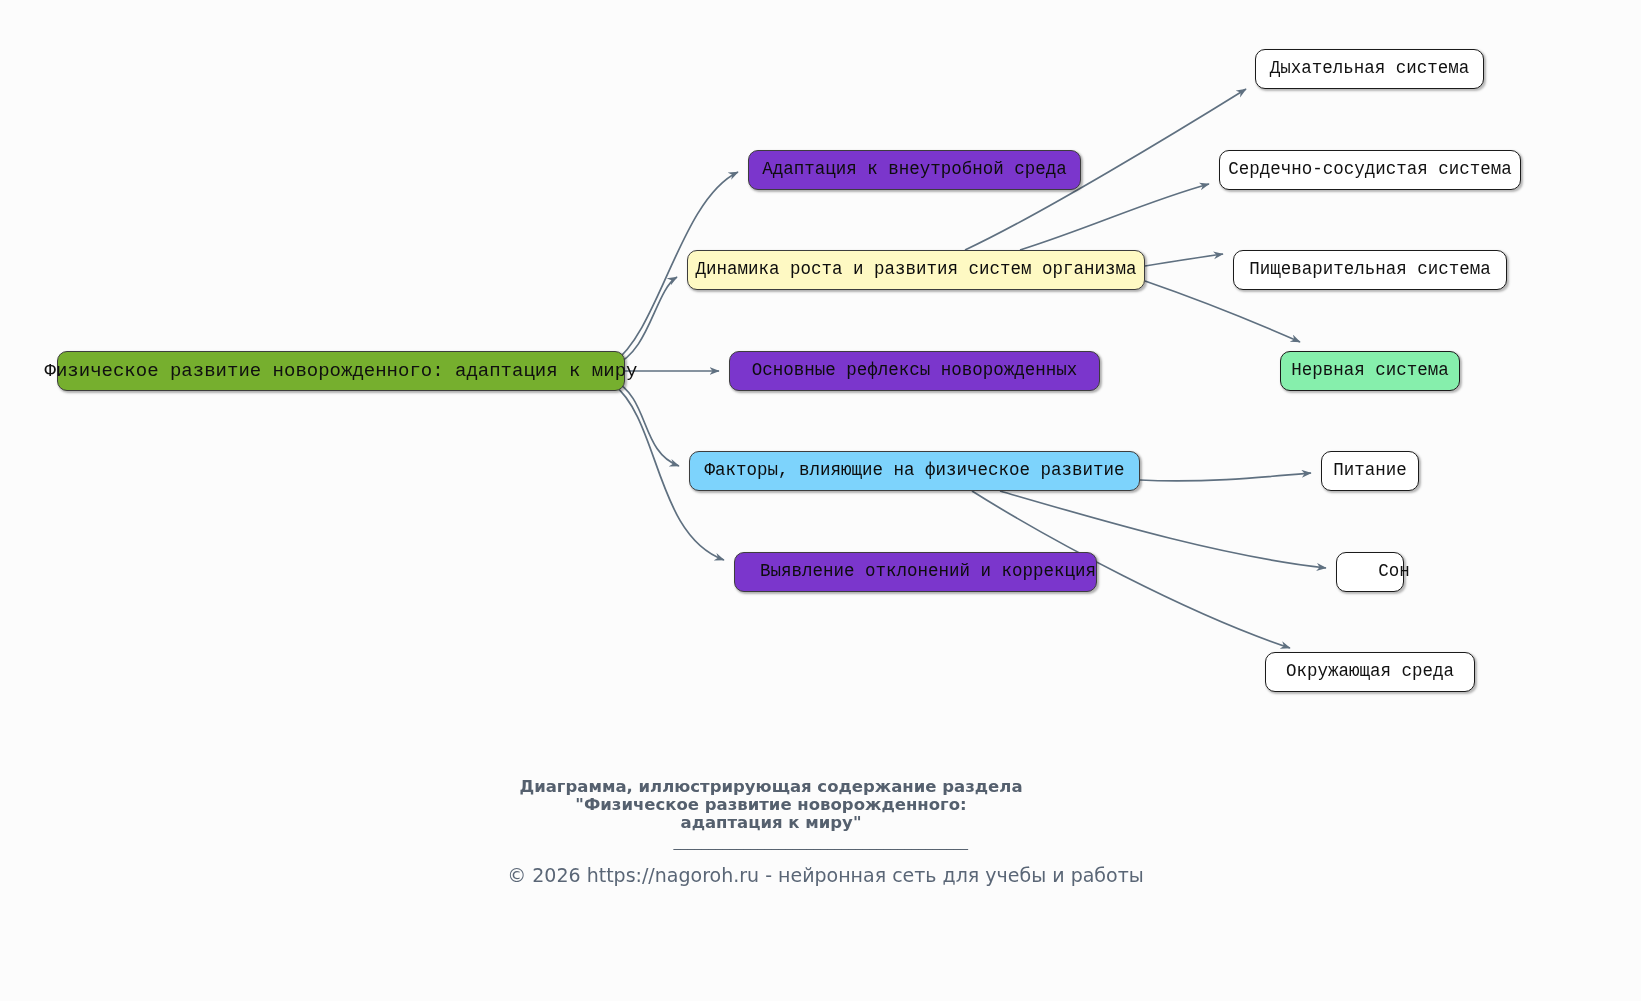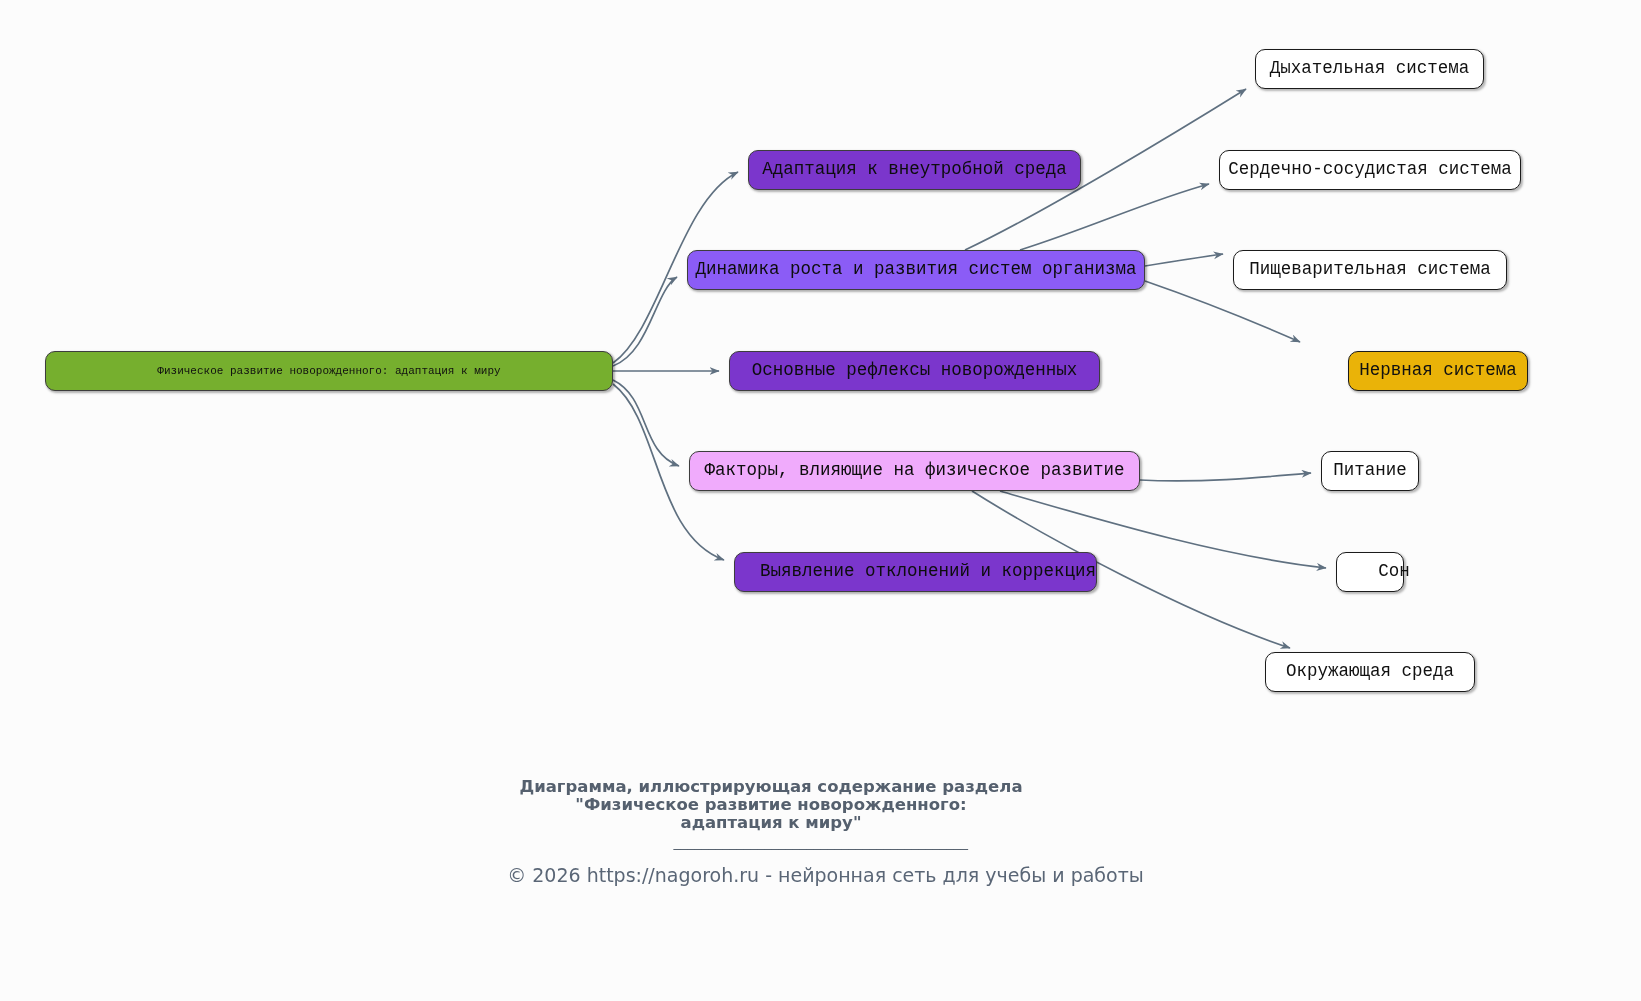--- a/index.html
+++ b/index.html
@@ -29,22 +29,23 @@
     justify-content: center;
     white-space: nowrap;
     line-height: 1;
     font-family: Liberation Mono, monospace;
   }
   .node-root {
     background: #76AF2E;
     border: 1.6px solid #3d3d3d;
     border-radius: 10px;
     color: #101010;
-    font-size: 11px;
+    font-size: 19px;
     box-shadow: 1.5px 1.5px 2.2px rgba(0,0,0,0.30);
+    margin-left: 12px;
   }
   .node-branch {
     background: #7B36CC;
     border: 1.6px solid #3d3d3d;
     border-radius: 10px;
     color: #0d0d0d;
     font-size: 17.5px;
     box-shadow: 1.5px 1.5px 2.2px rgba(0,0,0,0.30);
   }
   .node-leaf {
@@ -124,43 +125,43 @@
   </g>
 </svg>
 
 <div class="node node-root" style="left: 45px; top: 351px; width: 568px; height: 40px; background: rgb(118, 175, 46);">
   <span>Физическое развитие новорожденного: адаптация к миру</span>
 </div>
 
 <div class="node node-branch" style="left: 748px; top: 150px; width: 333px; height: 40px; background: rgb(123, 54, 204);">
   <span>Адаптация к внеутробной среда</span>
 </div>
-<div class="node node-branch" style="left: 687px; top: 250px; width: 458px; height: 40px; background: #8b5cf6;">
+<div class="node node-branch" style="left: 687px; top: 250px; width: 458px; height: 40px; background: #fef9c3;">
   <span>Динамика роста и развития систем организма</span>
 </div>
 <div class="node node-branch" style="left: 729px; top: 351px; width: 371px; height: 40px; background: rgb(123, 54, 204);">
   <span>Основные рефлексы новорожденных</span>
 </div>
-<div class="node node-branch" style="left: 689px; top: 451px; width: 451px; height: 40px; background: #f0abfc;">
+<div class="node node-branch" style="left: 689px; top: 451px; width: 451px; height: 40px; background: #7dd3fc;">
   <span>Факторы, влияющие на физическое развитие</span>
 </div>
 <div class="node node-branch" style="left: 734px; top: 552px; width: 363px; height: 40px; background: rgb(123, 54, 204); justify-content: flex-end;">
   <span>Выявление отклонений и коррекция</span>
 </div>
 
 <div class="node node-leaf" style="left: 1255px; top: 49px; width: 229px; height: 40px; background: rgb(255, 255, 255);">
   <span>Дыхательная система</span>
 </div>
 <div class="node node-leaf" style="left: 1219px; top: 150px; width: 302px; height: 40px; background: rgb(255, 255, 255);">
   <span>Сердечно-сосудистая система</span>
 </div>
 <div class="node node-leaf" style="left: 1233px; top: 250px; width: 274px; height: 40px; background: rgb(255, 255, 255);">
   <span>Пищеварительная система</span>
 </div>
-<div class="node node-leaf" style="left: 1348px; top: 351px; width: 180px; height: 40px; background: #eab308;">
+<div class="node node-leaf" style="left: 1280px; top: 351px; width: 180px; height: 40px; background: #86efac;">
   <span>Нервная система</span>
 </div>
 <div class="node node-leaf" style="left: 1321px; top: 451px; width: 98px; height: 40px; background: rgb(255, 255, 255); text-align: right;">
   <span>Питание</span>
 </div>
 <div class="node node-leaf" style="left: 1336px; top: 552px; width: 68px; height: 40px; background: rgb(255, 255, 255); padding-left: 48px;">
   <span>Сон</span>
 </div>
 <div class="node node-leaf" style="left: 1265px; top: 652px; width: 210px; height: 40px; background: rgb(255, 255, 255);">
   <span>Окружающая среда</span>

